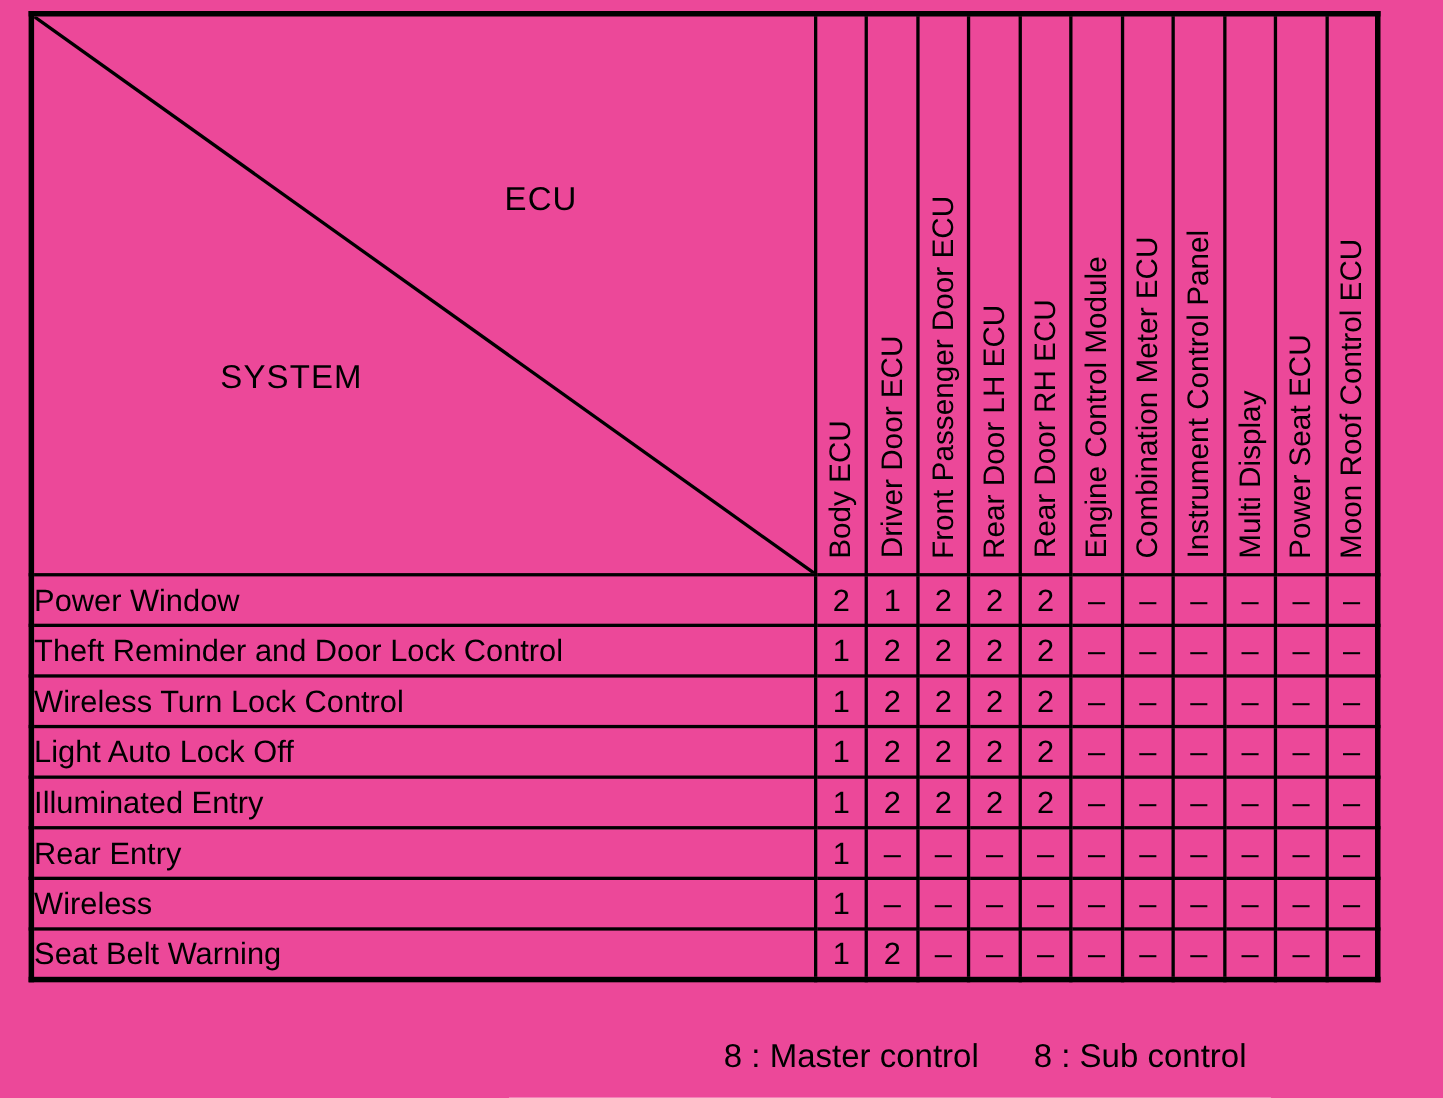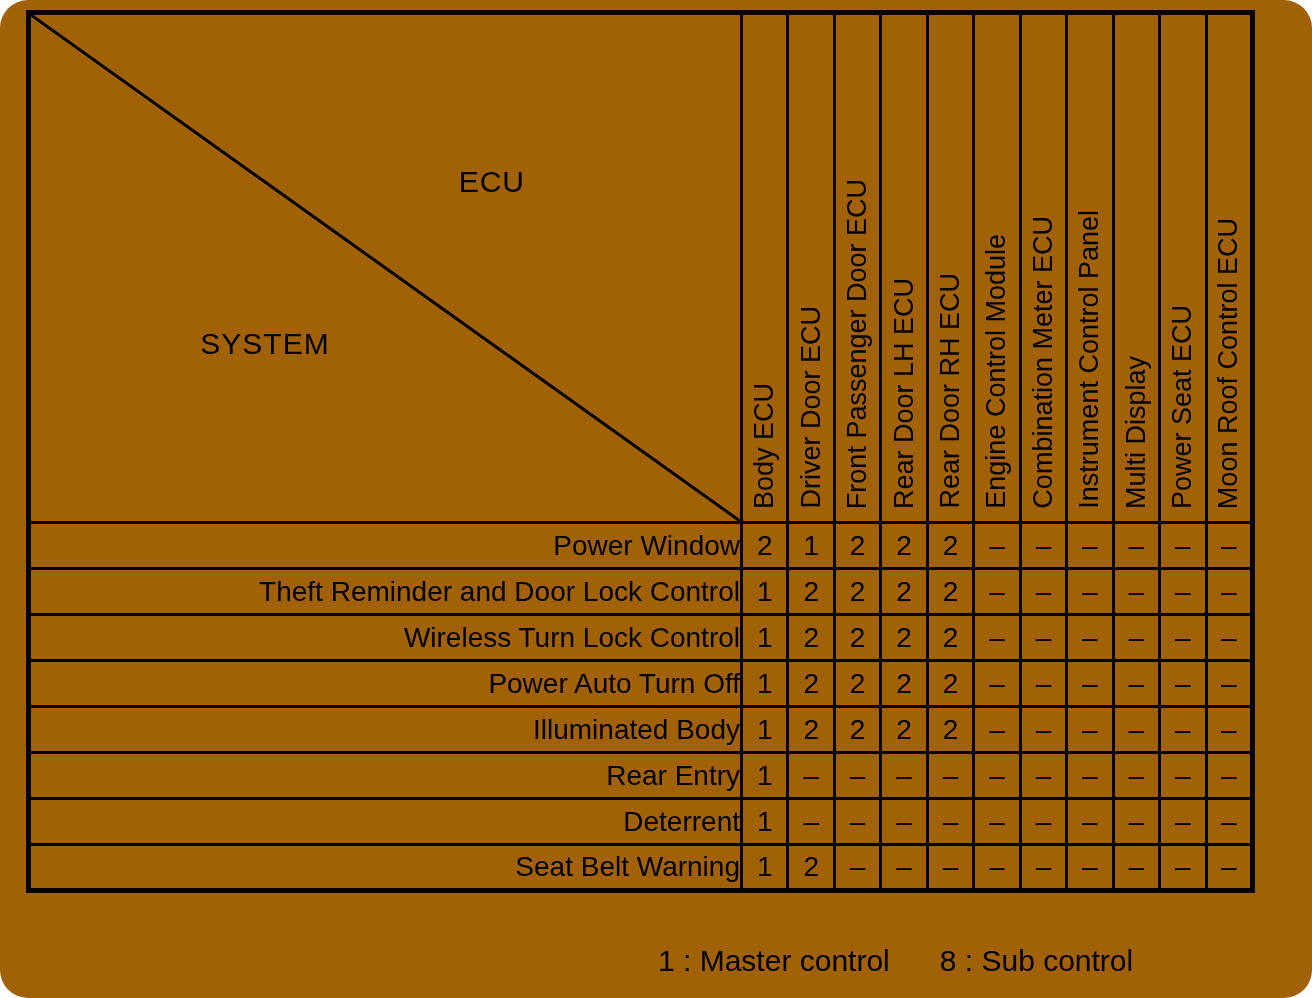--- a/index.html
+++ b/index.html
@@ -11,22 +11,21 @@
     height: 998px;
     background: #ffffff;
     color: #000000;
     font-family: "Liberation Sans", sans-serif;
     position: relative;
     overflow: hidden;
   }
   .page {
     position: absolute;
     inset: 0;
-    background: #a16207;
-    border-radius: 28px;
+    background: #ec4899;
   }
   table.matrix {
     position: absolute;
     left: 26px;
     top: 10px;
     width: 1229px;
     border-collapse: collapse;
     table-layout: fixed;
     border: 5px solid #000;
   }
@@ -72,21 +71,21 @@
   .vtext {
     display: inline-block;
     writing-mode: vertical-rl;
     transform: rotate(180deg);
     font-size: 27px;
     line-height: 1;
     white-space: nowrap;
   }
 
   td.sys {
-    text-align: right;
+    text-align: left;
     vertical-align: middle;
     font-size: 28px;
     white-space: nowrap;
   }
   td.val {
     text-align: center;
     vertical-align: middle;
     font-size: 28px;
   }
 
@@ -167,35 +166,35 @@
           <td class="val">2</td>
           <td class="val">2</td>
           <td class="val">–</td>
           <td class="val">–</td>
           <td class="val">–</td>
           <td class="val">–</td>
           <td class="val">–</td>
           <td class="val">–</td>
         </tr>
         <tr>
-          <td class="sys">Power Auto Turn Off</td>
-          <td class="val">1</td>
-          <td class="val">2</td>
-          <td class="val">2</td>
-          <td class="val">2</td>
-          <td class="val">2</td>
-          <td class="val">–</td>
-          <td class="val">–</td>
-          <td class="val">–</td>
-          <td class="val">–</td>
-          <td class="val">–</td>
-          <td class="val">–</td>
-        </tr>
-        <tr>
-          <td class="sys">Illuminated Body</td>
+          <td class="sys">Light Auto Lock Off</td>
+          <td class="val">1</td>
+          <td class="val">2</td>
+          <td class="val">2</td>
+          <td class="val">2</td>
+          <td class="val">2</td>
+          <td class="val">–</td>
+          <td class="val">–</td>
+          <td class="val">–</td>
+          <td class="val">–</td>
+          <td class="val">–</td>
+          <td class="val">–</td>
+        </tr>
+        <tr>
+          <td class="sys">Illuminated Entry</td>
           <td class="val">1</td>
           <td class="val">2</td>
           <td class="val">2</td>
           <td class="val">2</td>
           <td class="val">2</td>
           <td class="val">–</td>
           <td class="val">–</td>
           <td class="val">–</td>
           <td class="val">–</td>
           <td class="val">–</td>
@@ -209,21 +208,21 @@
           <td class="val">–</td>
           <td class="val">–</td>
           <td class="val">–</td>
           <td class="val">–</td>
           <td class="val">–</td>
           <td class="val">–</td>
           <td class="val">–</td>
           <td class="val">–</td>
         </tr>
         <tr>
-          <td class="sys">Deterrent</td>
+          <td class="sys">Wireless</td>
           <td class="val">1</td>
           <td class="val">–</td>
           <td class="val">–</td>
           <td class="val">–</td>
           <td class="val">–</td>
           <td class="val">–</td>
           <td class="val">–</td>
           <td class="val">–</td>
           <td class="val">–</td>
           <td class="val">–</td>
@@ -240,17 +239,17 @@
           <td class="val">–</td>
           <td class="val">–</td>
           <td class="val">–</td>
           <td class="val">–</td>
           <td class="val">–</td>
         </tr>
       </tbody>
   </table>
 
   <div class="legend">
-    <span>1 : Master control</span>
+    <span>8 : Master control</span>
     <span>8 : Sub control</span>
   </div>
 
 </div>
 
 </body></html>

